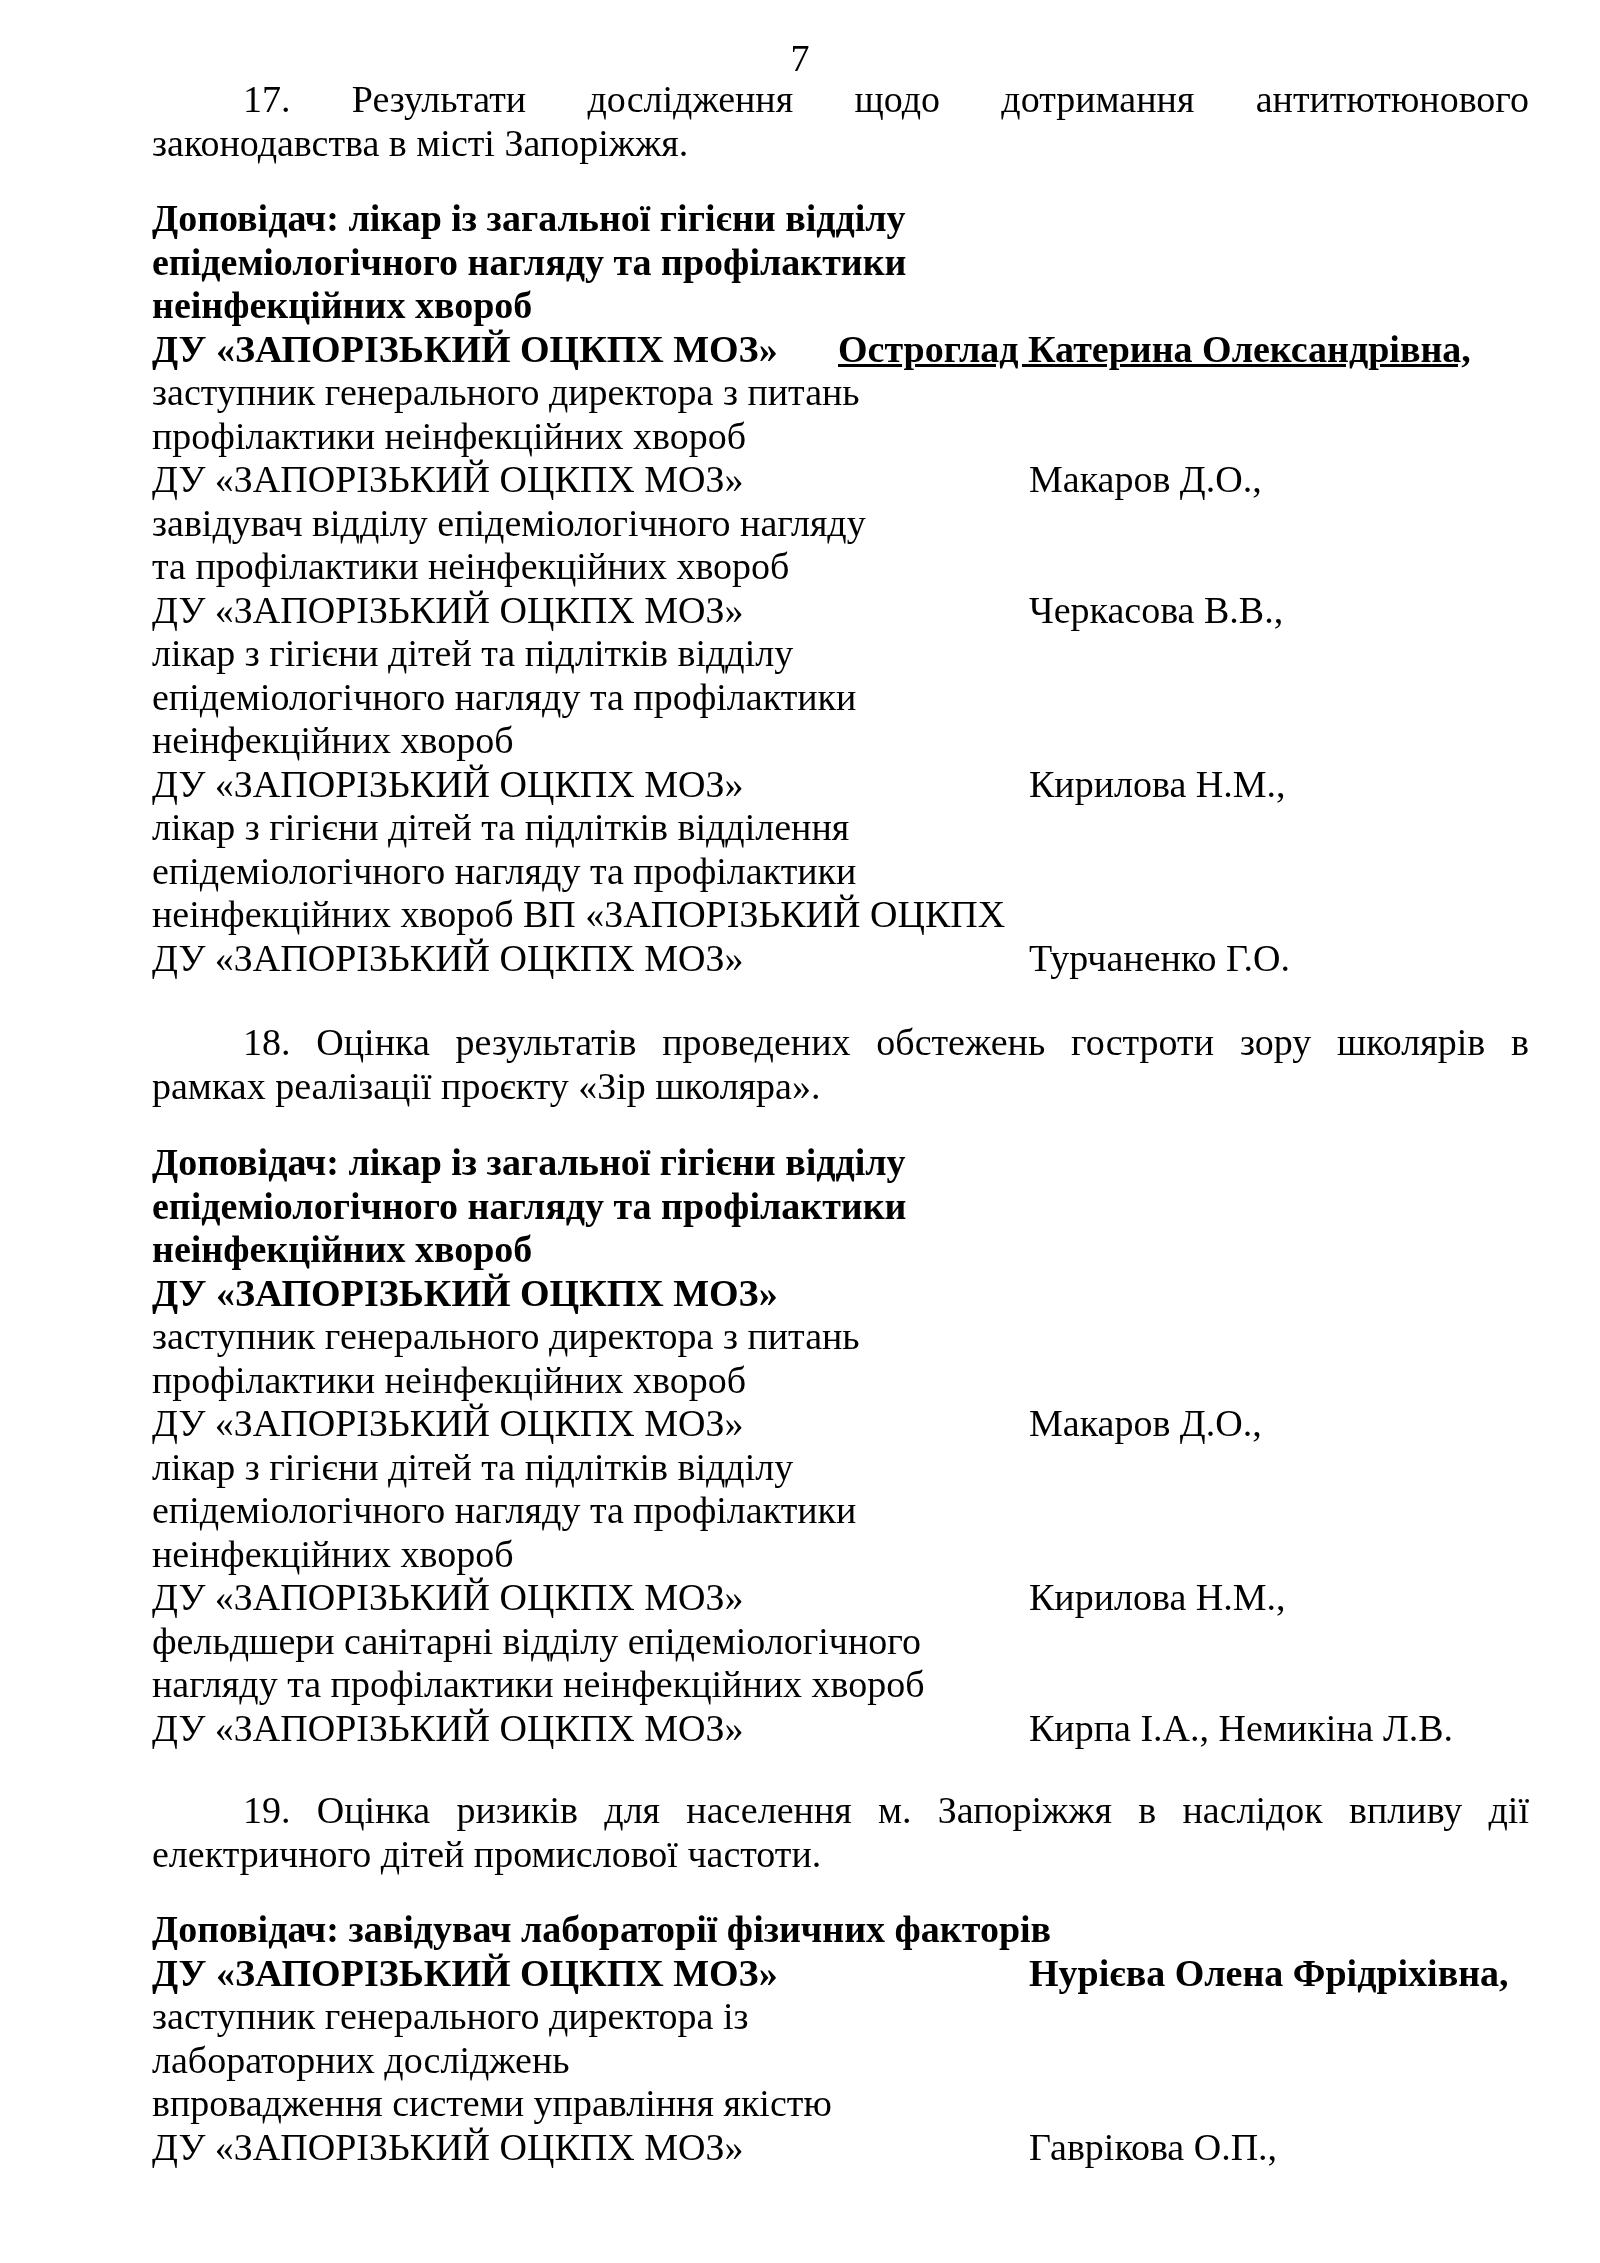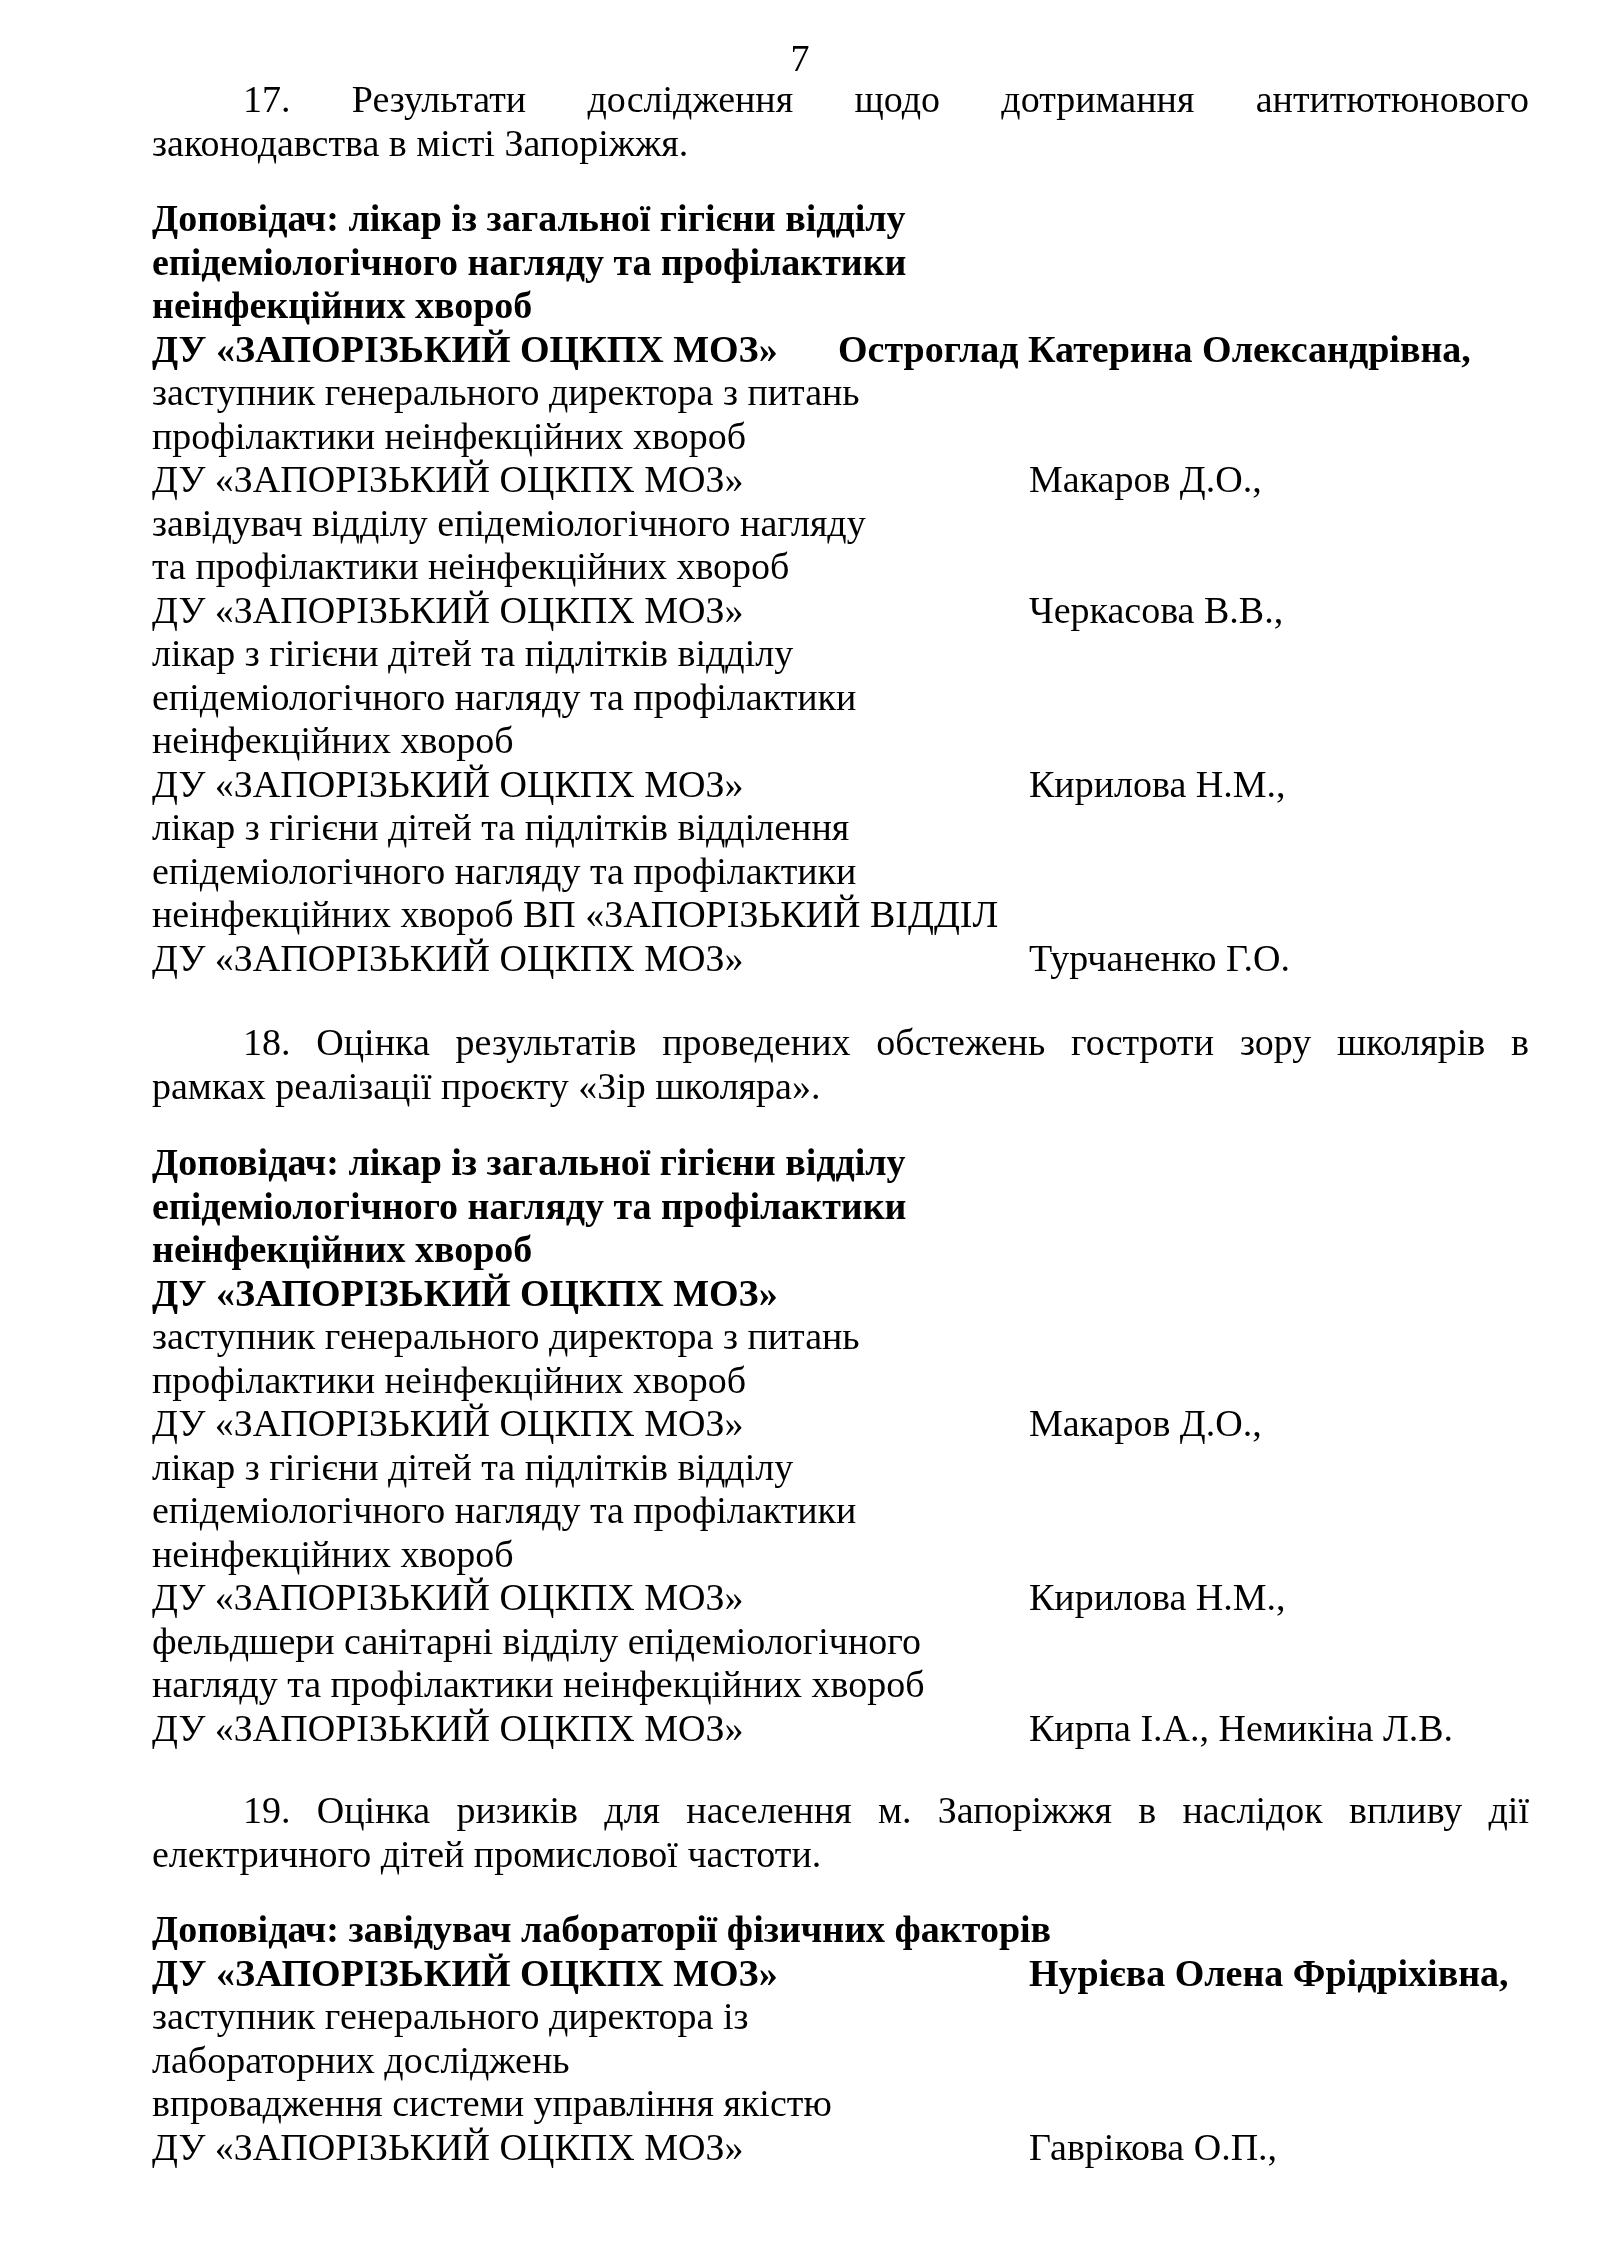--- a/index.html
+++ b/index.html
@@ -9,21 +9,21 @@
                  font-size: 38px; line-height: 40px; }
   .section { position: absolute; left: 152px; width: 1377px; }
   .heading { font-weight: normal; font-size: 38px; line-height: 43.5px; text-align: justify;
              text-align-last: left; text-indent: 91px; margin: 0; }
   .heading .line { display: block; text-align: justify; text-align-last: justify; }
   .heading .line.last { text-align-last: left; }
   .speakers { margin: 0; }
   .row { position: relative; height: 43.5px; font-size: 38px; line-height: 43.5px; white-space: nowrap; }
   .row .left { position: absolute; left: 0; top: 0; }
   .row .name { position: absolute; left: 877px; top: 0; }
-  .row .name.wide { left: 686px; }
+  .row .name.wide { left: 686px; text-decoration: underline; }
   .bold { font-weight: bold; }
 </style>
 </head>
 <body>
 
 <div class="page-number">7</div>
 
 <div class="section" id="sec0" style="top:78px;">
   <div class="heading">
     <span class="line">17. Результати дослідження щодо дотримання антитютюнового</span>
@@ -76,21 +76,21 @@
         <span class="left">ДУ «ЗАПОРІЗЬКИЙ ОЦКПХ МОЗ»</span>
         <span class="name">Кирилова Н.М.,</span>
       </div>
       <div class="row">
         <span class="left">лікар з гігієни дітей та підлітків відділення</span>
       </div>
       <div class="row">
         <span class="left">епідеміологічного нагляду та профілактики</span>
       </div>
       <div class="row">
-        <span class="left">неінфекційних хвороб ВП «ЗАПОРІЗЬКИЙ ВІДДІЛ</span>
+        <span class="left">неінфекційних хвороб ВП «ЗАПОРІЗЬКИЙ ОЦКПХ</span>
       </div>
       <div class="row">
         <span class="left">ДУ «ЗАПОРІЗЬКИЙ ОЦКПХ МОЗ»</span>
         <span class="name">Турчаненко Г.О.</span>
       </div>
     </div>
 </div>
 
 <div class="section" id="sec1" style="top:1021px;">
   <div class="heading">

